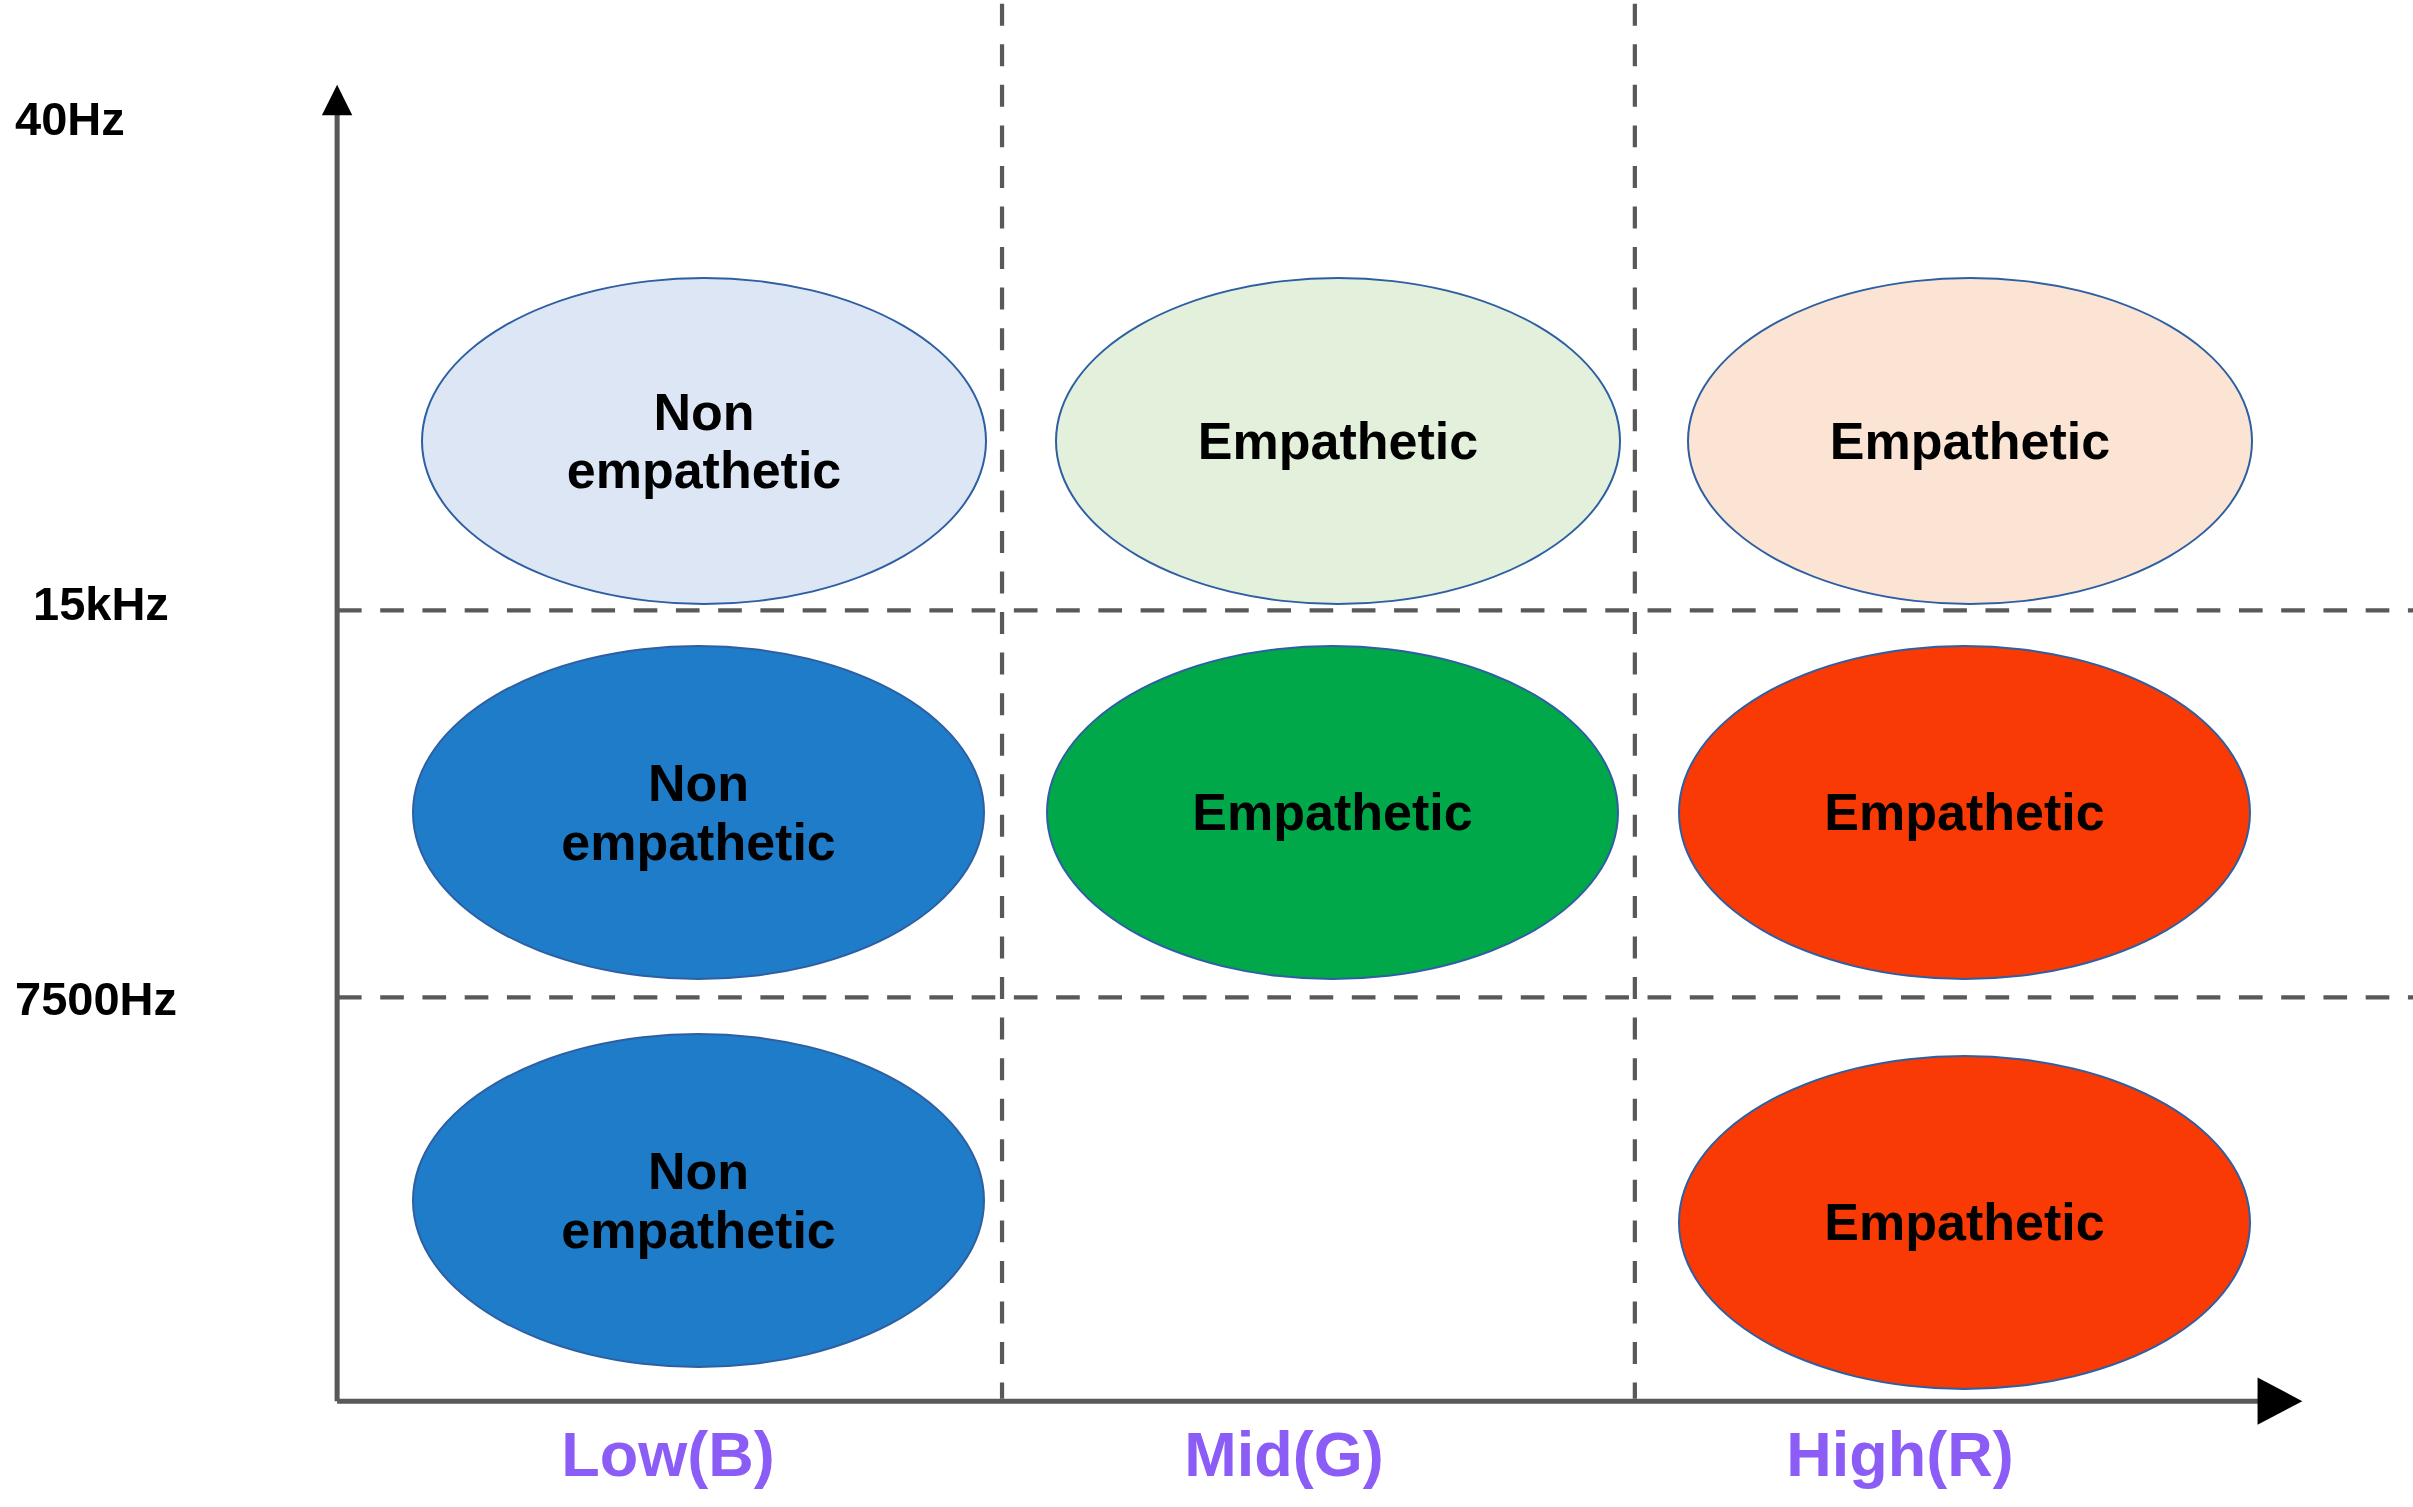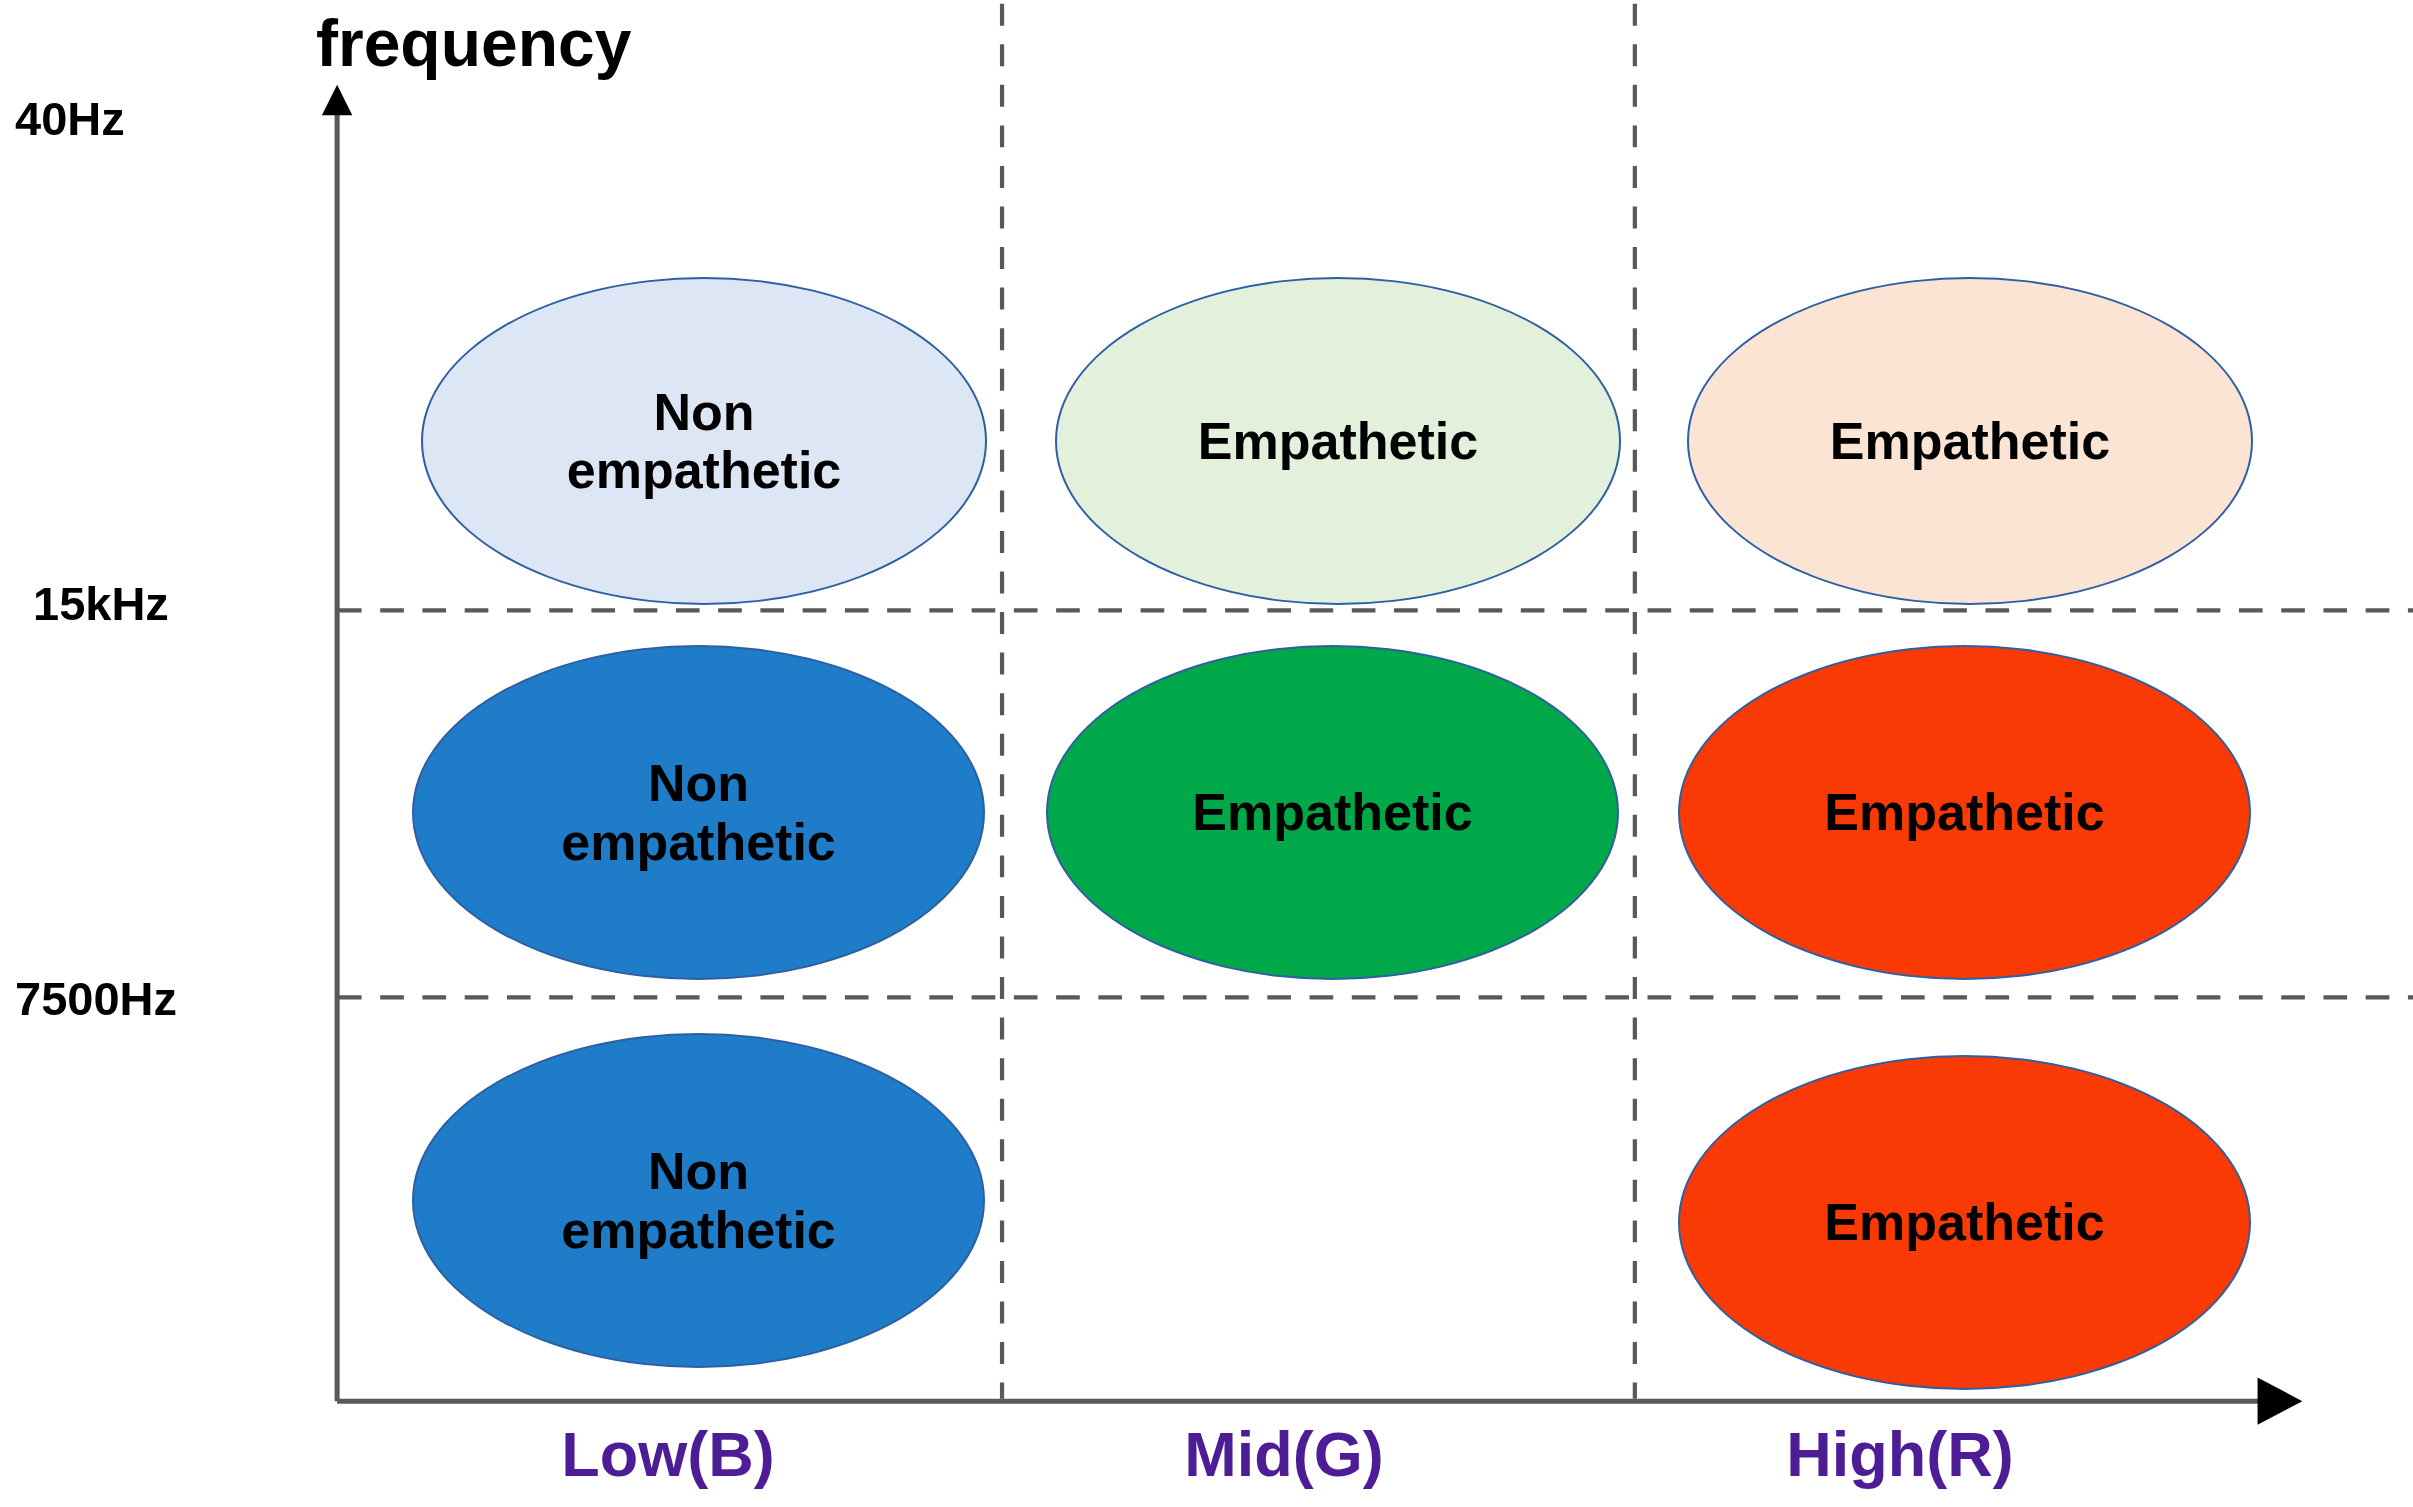--- a/index.html
+++ b/index.html
@@ -47,21 +47,21 @@
     line-height: 1;
     text-align: left;
   }
 
   
   .xtick {
     position: absolute;
     font-family: "Liberation Sans", sans-serif;
     font-weight: bold;
     font-size: 63px;
-    color: #4c1d95;
+    color: #8b5cf6;
     white-space: nowrap;
     line-height: 1;
     text-align: center;
     transform: translateX(-50%);
   }
 
   
   .node {
     position: absolute;
     display: flex;
@@ -103,21 +103,20 @@
     <line x1="400" y1="722" x2="2856" y2="722" stroke="#595959" stroke-width="5" stroke-dasharray="28 22"></line>
     <line x1="400" y1="1180" x2="2856" y2="1180" stroke="#595959" stroke-width="5" stroke-dasharray="28 22"></line>
 
     <line x1="399" y1="1658" x2="399" y2="122" stroke="#595959" stroke-width="6"></line>
     <path d="M399,100 L417,136 L381,136 Z" fill="#000000"></path>
 
     <line x1="399" y1="1658" x2="2678" y2="1658" stroke="#595959" stroke-width="6"></line>
     <path d="M2725,1658 L2672,1686 L2672,1630 Z" fill="#000000"></path>
   </svg>
 
-  <div class="axis-title" style="left:316px; top:10px;">frequency</div>
 
   <div class="ytick" style="left:15px; top:95px;">40Hz</div>
   <div class="ytick" style="left:15px; top:580px;margin-left:18px;">15kHz</div>
   <div class="ytick" style="left:15px; top:967px;margin-top:8px;">7500Hz</div>
 
   <div class="node" style="left:421px; top:277px; width:566px; height:328px; background:#DCE6F5;">
     <span class="node-label">Non
 empathetic</span>
   </div>
 

